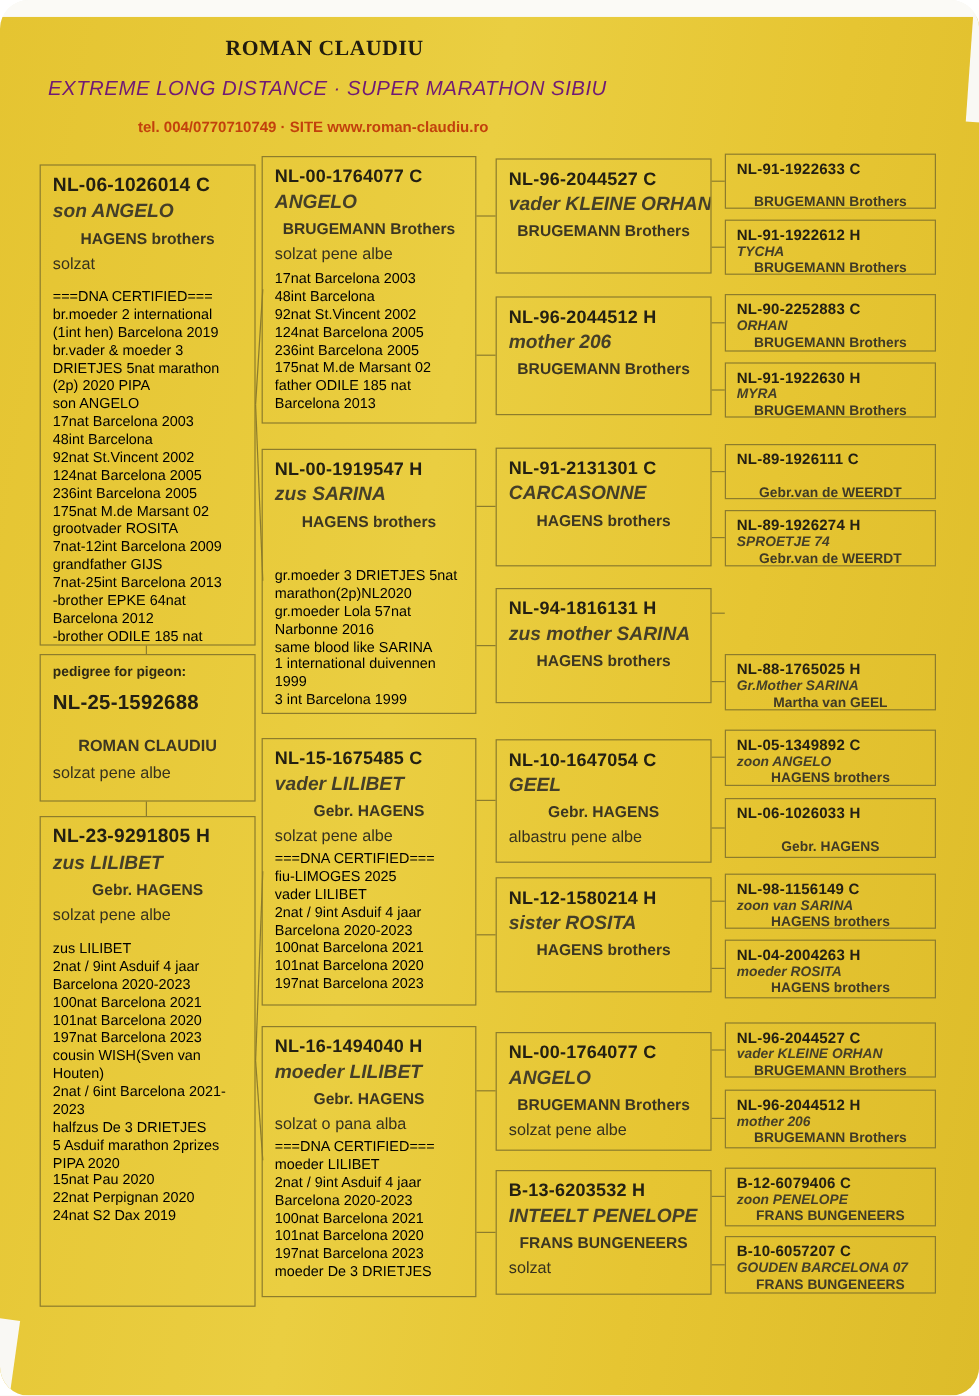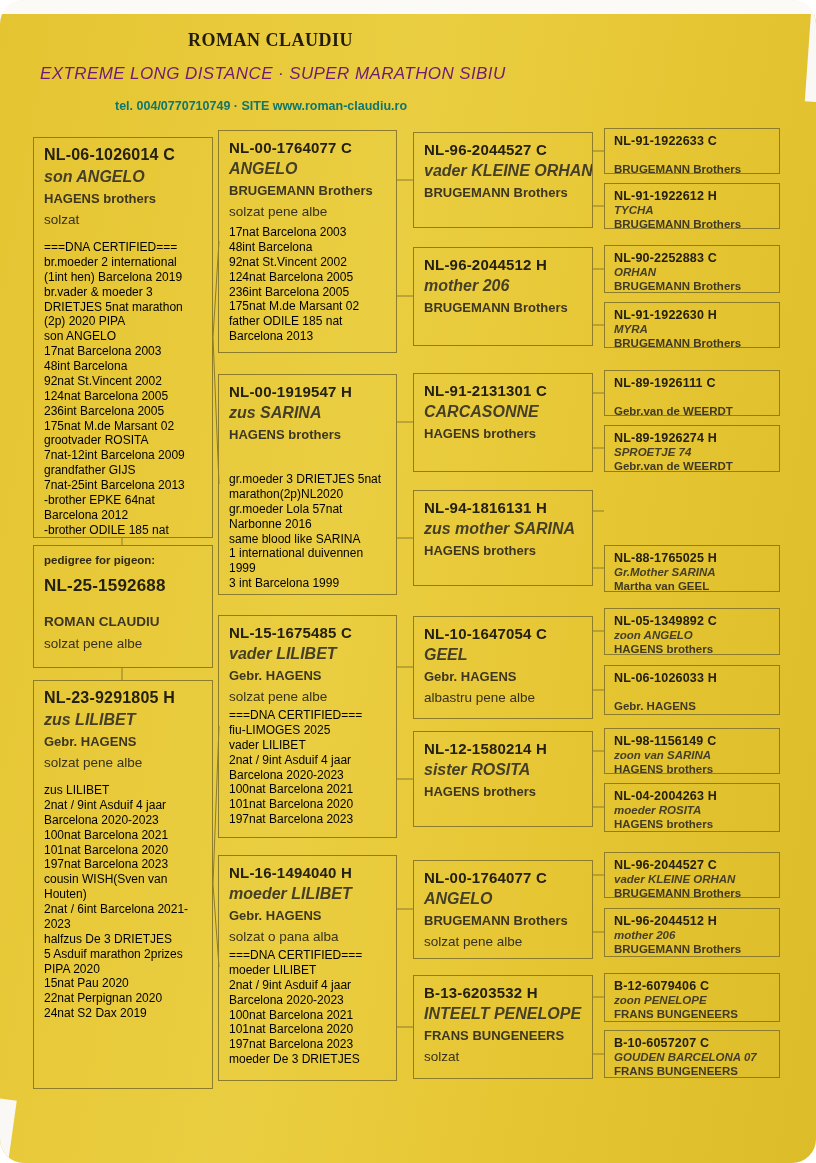--- a/index.html
+++ b/index.html
@@ -8,27 +8,27 @@
   .paper{position:absolute;left:0;top:14px;width:816px;height:1149px;
          background:linear-gradient(100deg,#e5c431 0%,#eace41 42%,#e6c532 70%,#ddbc2a 100%);}
   .strip-top{position:absolute;left:0;top:0;width:816px;height:14px;background:#fbfaf6;}
   .wedge-tr{position:absolute;right:-8px;top:10px;width:16px;height:92px;background:#f9f8f4;transform:rotate(4deg);}
   .wedge-bl{position:absolute;left:-10px;bottom:-6px;width:22px;height:70px;background:#f9f8f4;transform:rotate(8deg);}
 
   .hdr-title{position:absolute;left:188px;top:30px;font-family:"Liberation Serif",serif;
              font-weight:bold;font-size:18px;letter-spacing:.5px;color:#211c0e;}
   .hdr-sub{position:absolute;left:40px;top:64px;font-style:italic;font-size:17px;
            font-weight:500;letter-spacing:.4px;color:#701a75;}
-  .hdr-contact{position:absolute;left:115px;top:99px;font-weight:bold;font-size:12.5px;color:#0f766e;}
+  .hdr-contact{position:absolute;left:115px;top:99px;font-weight:bold;font-size:12.5px;color:#c2410c;}
 
   .bx{position:absolute;border:1px solid #8d7c2c;padding:8px 10px;box-sizing:border-box;overflow:hidden;}
   .r{font-weight:bold;font-size:15px;color:#242012;letter-spacing:.2px;white-space:nowrap;}
   .n{font-weight:bold;font-style:italic;font-size:16px;color:#453f28;margin-top:4px;
      white-space:nowrap;min-height:18px;}
-  .o{font-weight:bold;font-size:13px;color:#3c3622;margin-top:5px;white-space:nowrap;}
+  .o{font-weight:bold;font-size:13px;color:#3c3622;margin-top:5px;white-space:nowrap;text-align:center;}
   .c{font-size:13.5px;color:#37321e;margin-top:6px;white-space:nowrap;}
   .t{font-size:12px;color:#000000;margin-top:12px;white-space:pre-line;line-height:1.24;}
 
   .big .r{font-size:16px;}
   .big .t{margin-top:13px;}
 
   .small{padding:5px 9px;}
   .small .r{font-size:12.5px;}
   .small .n{font-size:11.5px;margin-top:1px;min-height:13px;}
   .small .o{font-size:11.5px;margin-top:1px;color:#403a25;}

